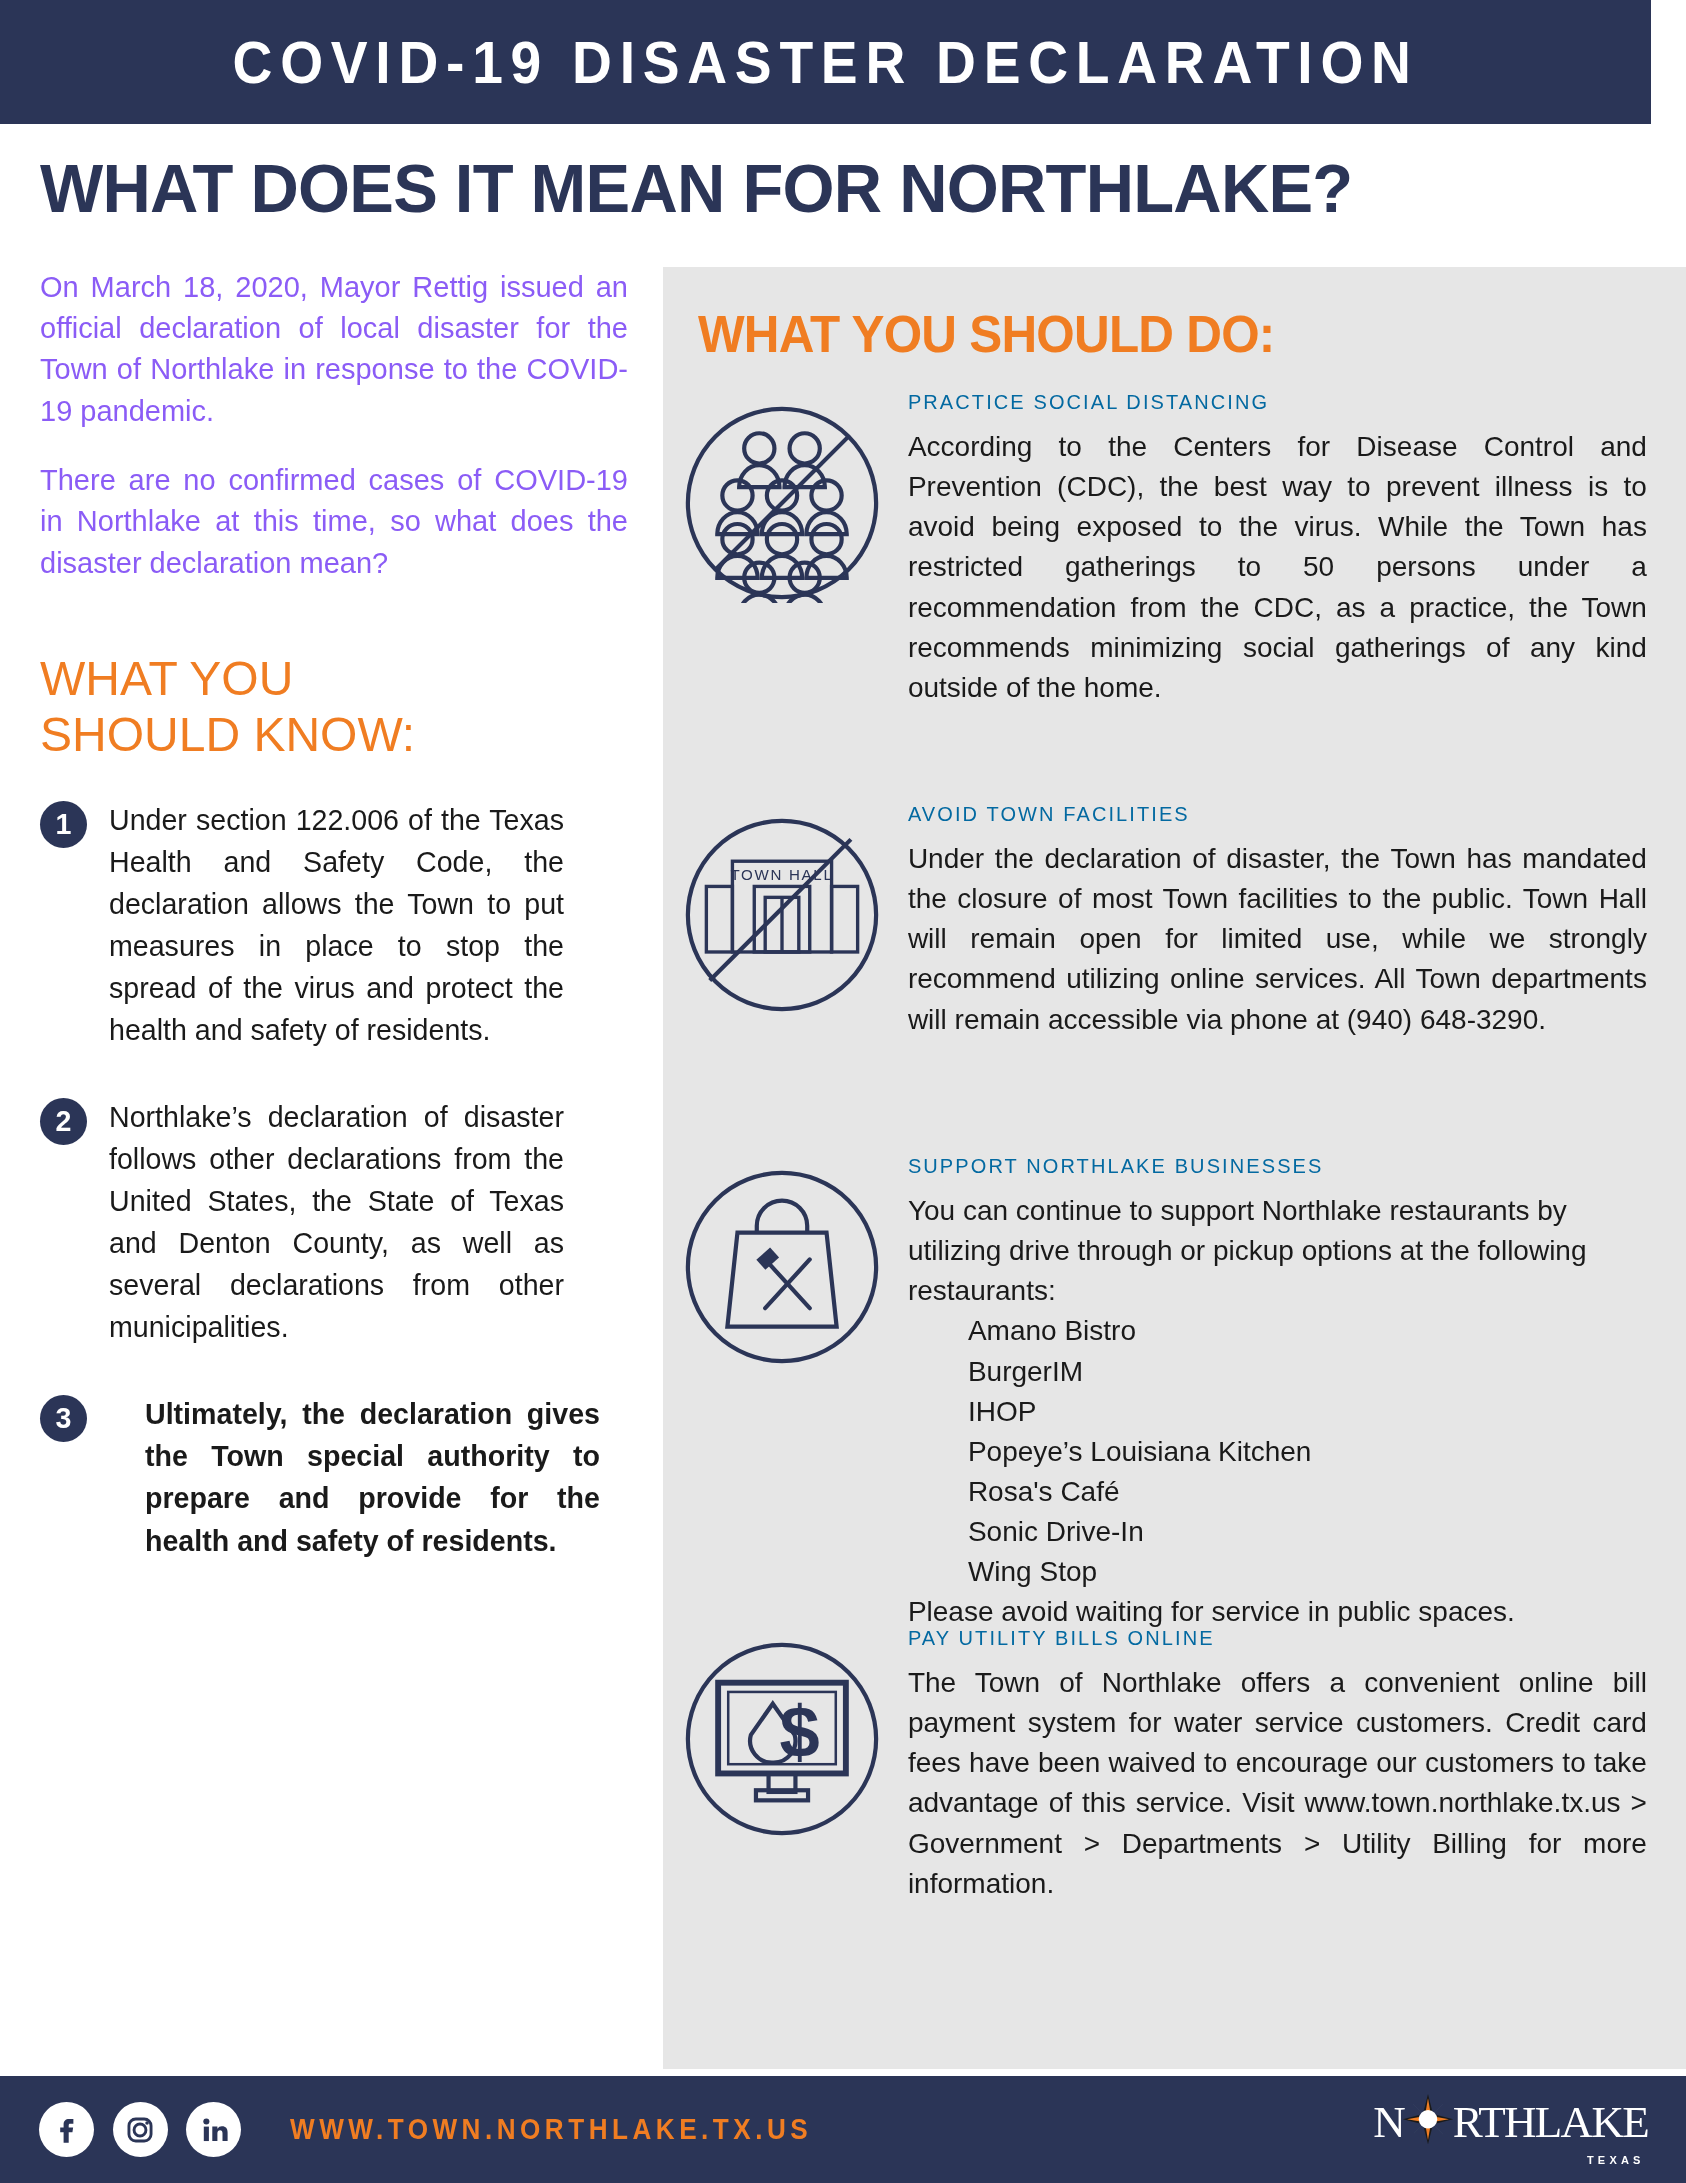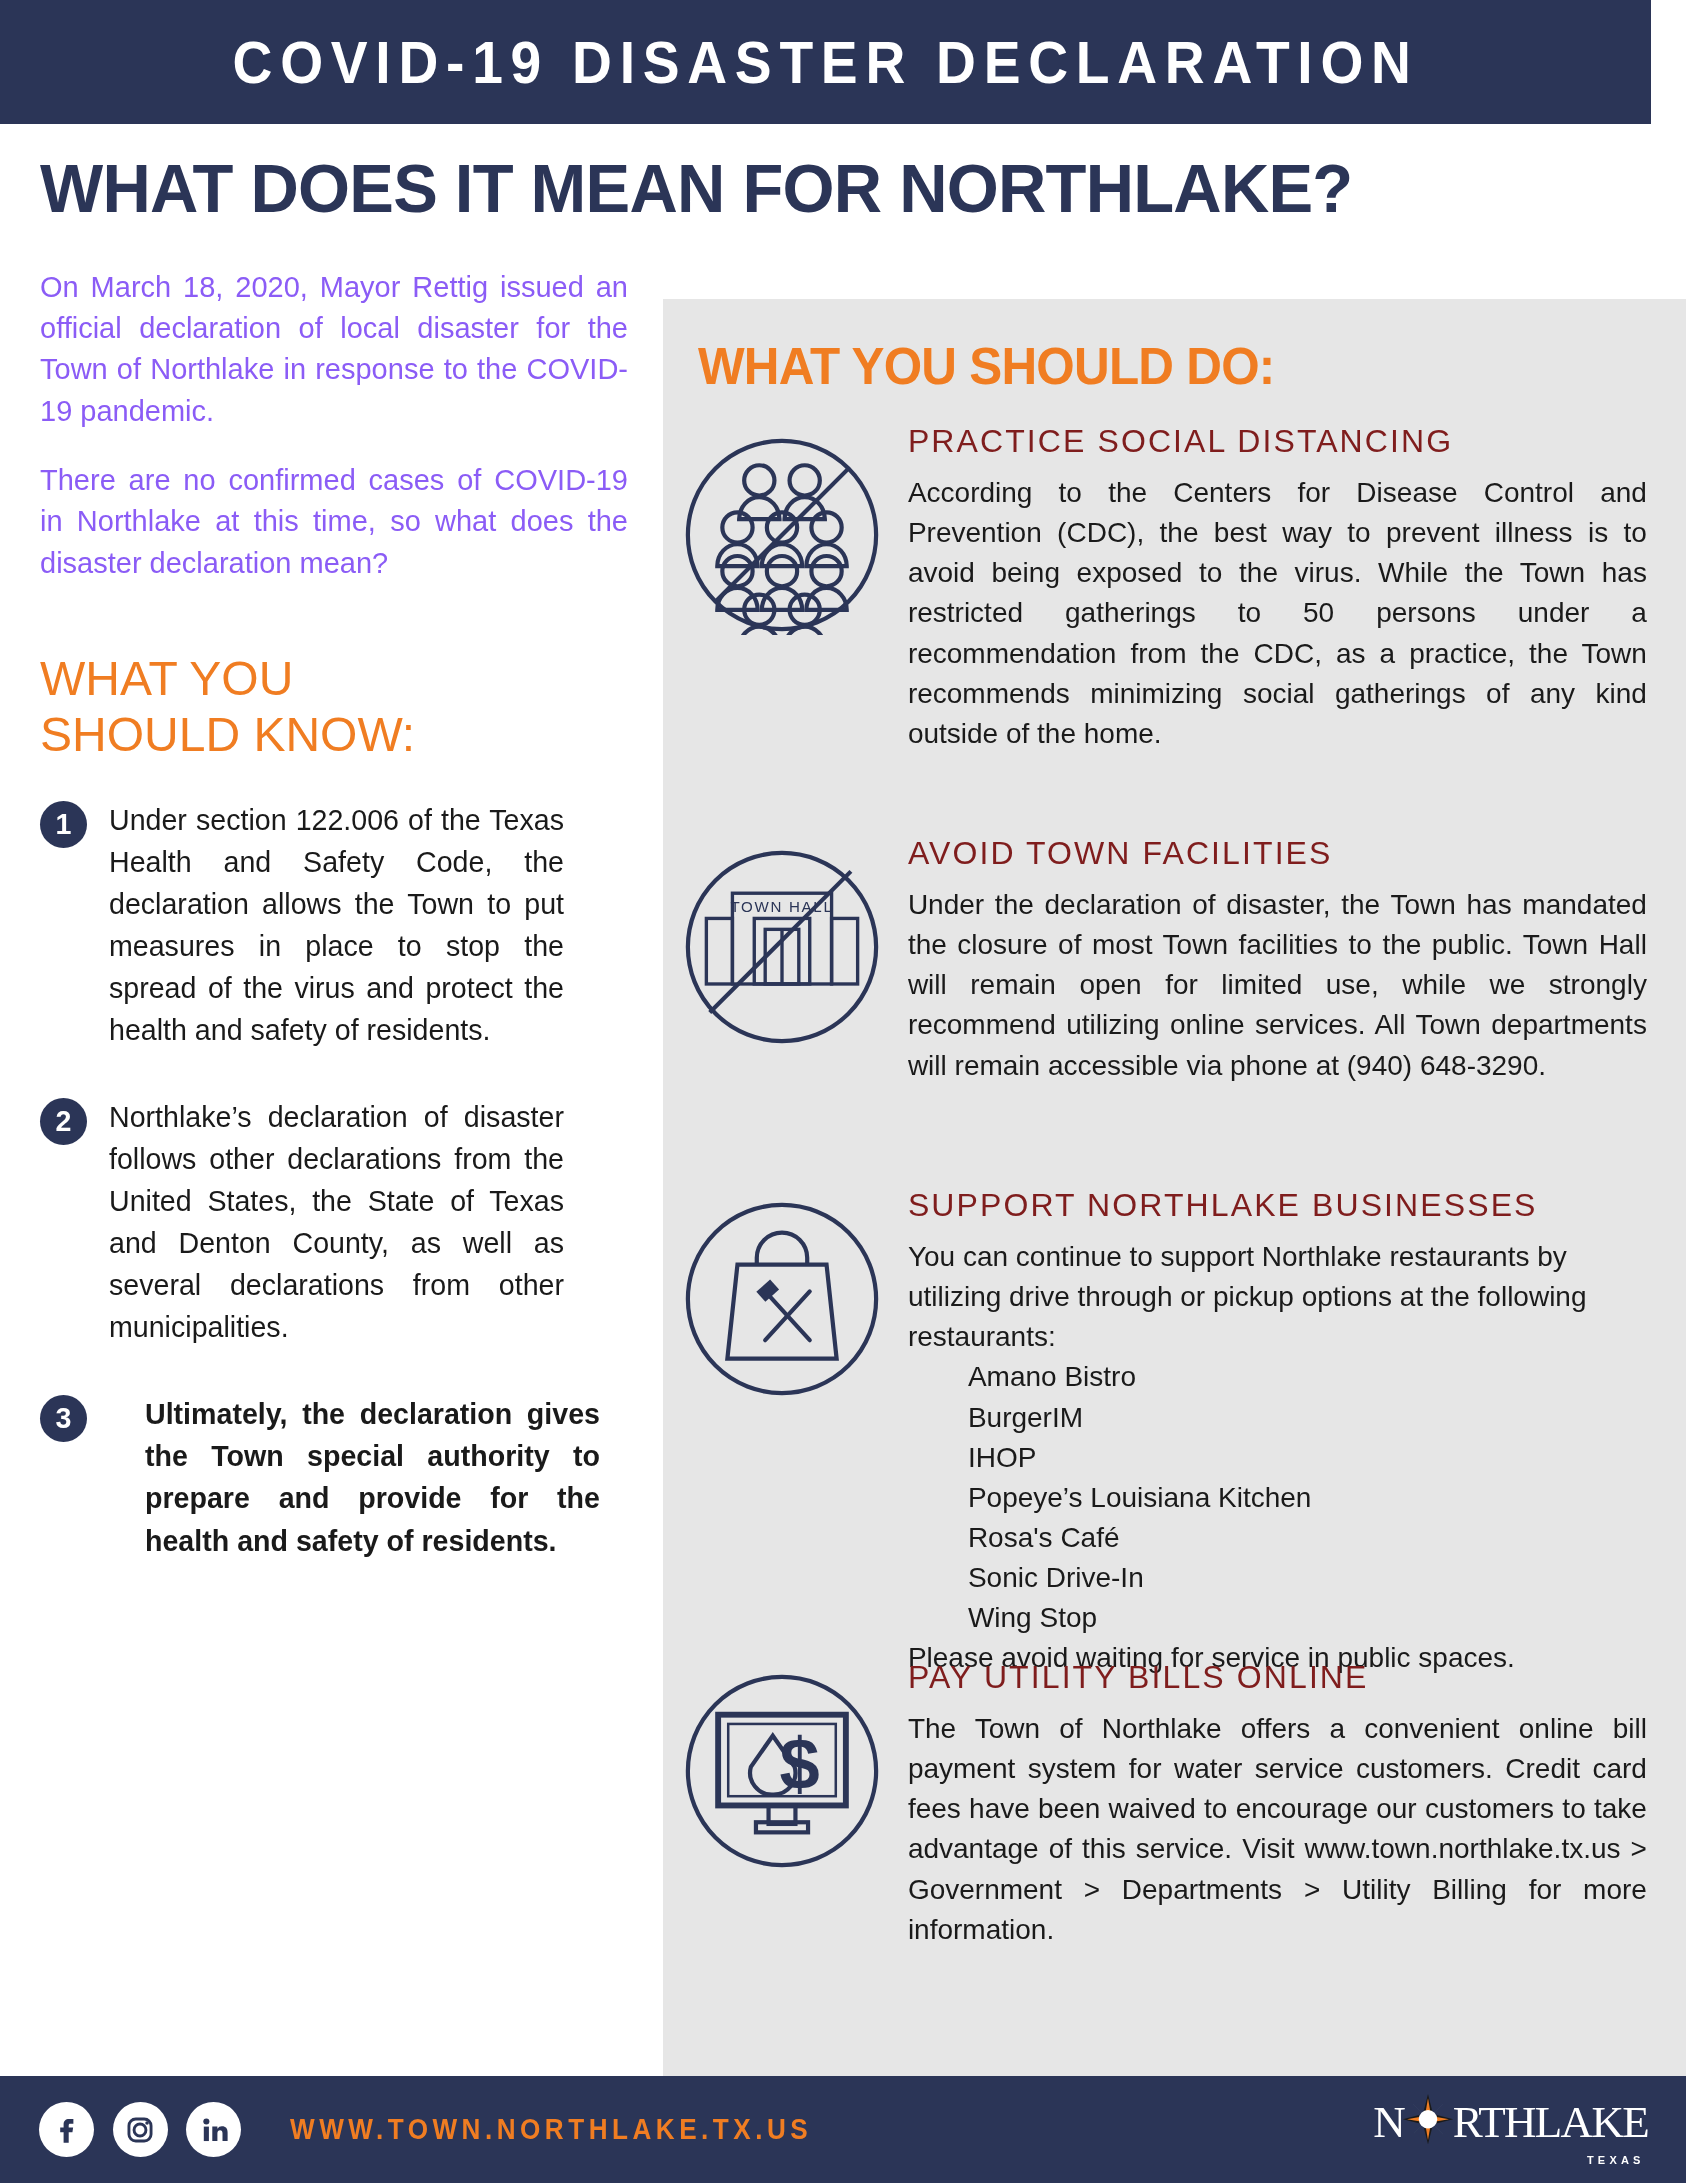--- a/index.html
+++ b/index.html
@@ -109,21 +109,20 @@
   }
   .num-text.bold { font-weight: bold; margin-left: 36px; }
 
   
   .right-panel {
     position: absolute;
     left: 663px; top: 267px;
     width: 1024px;
     height: 1802px;
     background: #e6e6e6;
-    margin-top: 32px;
   }
   .do-heading {
     position: absolute;
     left: 35px; top: 37px;
     color: #f07d22;
     font-size: 52px;
     font-weight: bold;
     letter-spacing: -0.8px;
     transform: scaleX(0.95);
     transform-origin: left center;
@@ -135,22 +134,22 @@
     width: 982px;
     left: 18.5px;
   }
   .icon-wrap {
     flex: 0 0 auto;
     width: 218px;
     padding-top: 11.8px;
   }
   .sec-body { flex: 1 1 auto; padding-left: 8.4px; }
   .sec-title {
-    color: #7f1d1d;
-    font-size: 32px;
+    color: #0369a1;
+    font-size: 20px;
     letter-spacing: 2.1px;
     margin-bottom: 13.4px;
     white-space: nowrap;
   }
   .sec-text {
     color: #1a1a1a;
     font-size: 28px;
     line-height: 1.43;
     text-align: justify;
     text-justify: inter-word;

